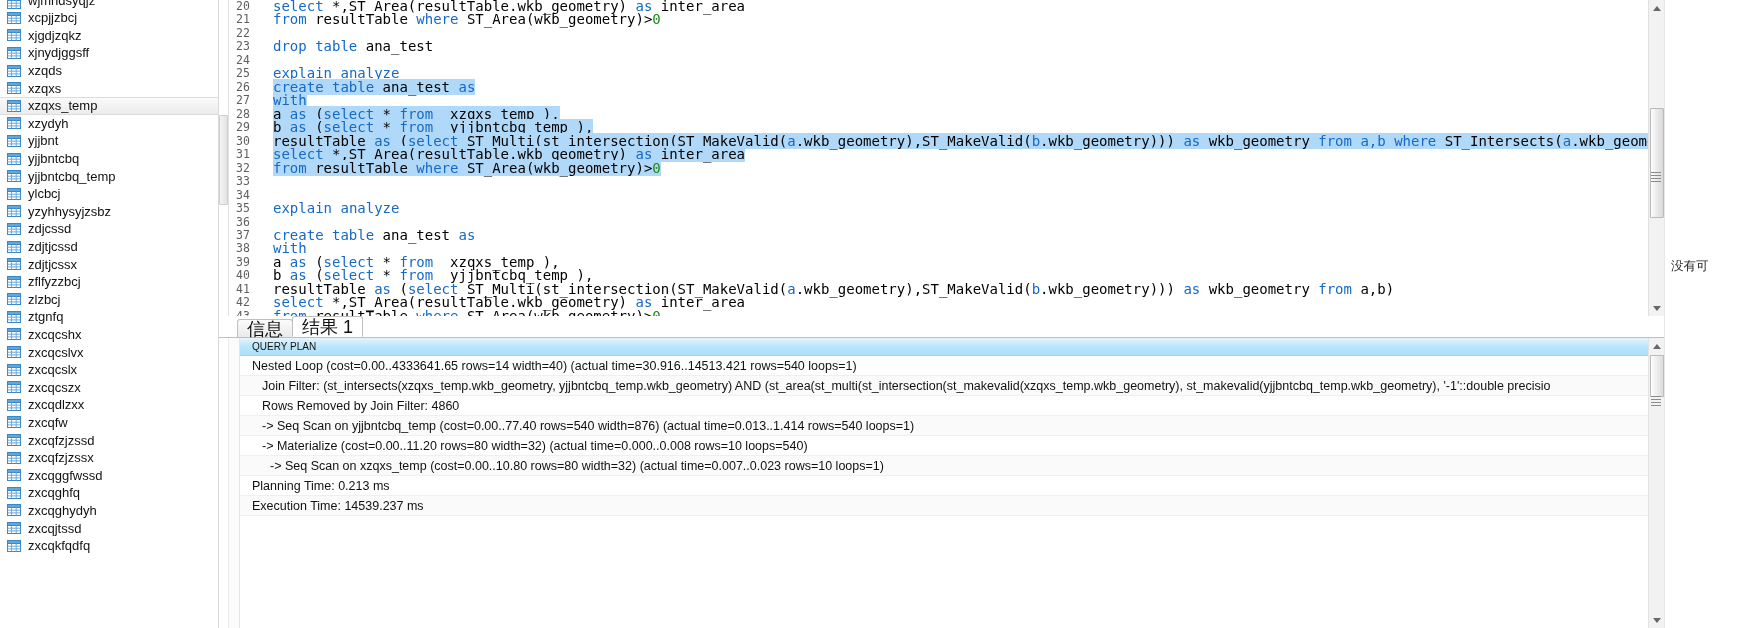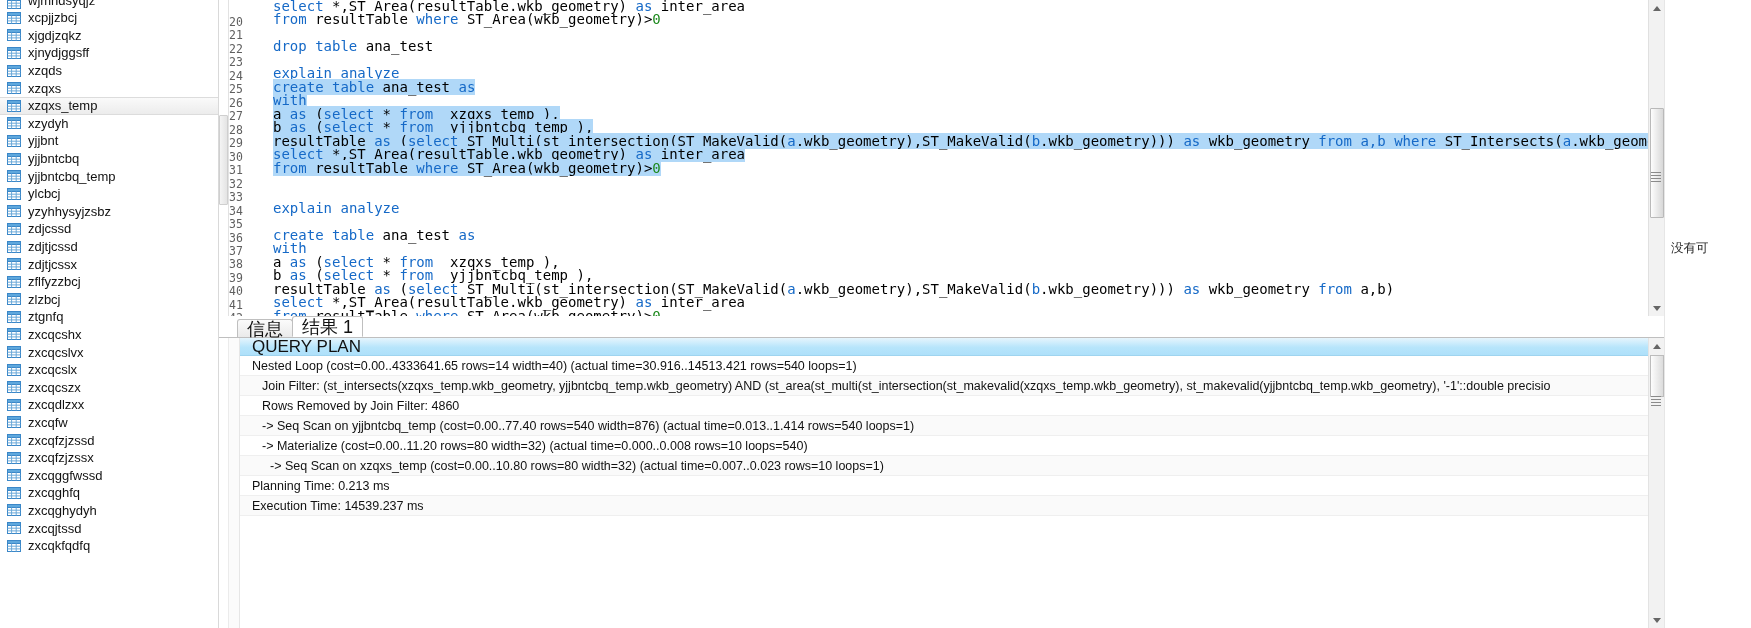--- a/index.html
+++ b/index.html
@@ -89,23 +89,23 @@
     position: absolute;
     left: 0px; top: 115px;
     width: 9px; height: 90px;
     background: linear-gradient(to right, #f4f4f4, #e4e4e4);
     border: 1px solid #cfcfcf;
     border-radius: 1px;
   }
   .gutter {
     width: 34px; flex: 0 0 34px;
     background: #ffffff;
-    text-align: left;
+    text-align: center;
     padding-right: 6px;
-    padding-top: 16px;
+    padding-top: 0px;
     color: #5f5f5f;
     font-family: "DejaVu Sans Mono", monospace;
     font-size: 11.5px;
     line-height: 13.47px;
     user-select: none;
   }
   .code {
     flex: 1 1 auto;
     position: relative;
     font-family: "DejaVu Sans Mono", monospace;
@@ -209,21 +209,21 @@
   .rowmarker-col {
     position: absolute; left: 0; top: 0;
     width: 11px; height: 100%;
     background: #fbfbfb;
     border-right: 1px solid #e6e6e6;
   }
   .grid-header {
     height: 18px;
     background: linear-gradient(to bottom, #e6f5fd 0%, #b7e5fb 55%, #aee0fa 100%);
     border-bottom: 1px solid #9fd4ef;
-    font-size: 17px;
+    font-size: 10px;
     line-height: 18px;
     padding-left: 12px;
     color: #111;
     margin-left: 11px;
     white-space: nowrap;
     position: relative;
   }
   .grid-rows { margin-left: 11px; }
   .grid-row {
     height: 20px;
@@ -266,21 +266,21 @@
   .right-panel {
     width: 72px;
     flex: 0 0 72px;
     height: 628px;
     background: #ffffff;
     border-left: 1px solid #e6e6e6;
     position: relative;
   }
   .right-note {
     position: absolute;
-    top: 240px; left: 6px;
+    top: 258px; left: 6px;
     font-size: 12.5px;
     color: #222;
     white-space: nowrap;
   }
 </style>
 </head>
 <body>
 
 <div id="app">
 

